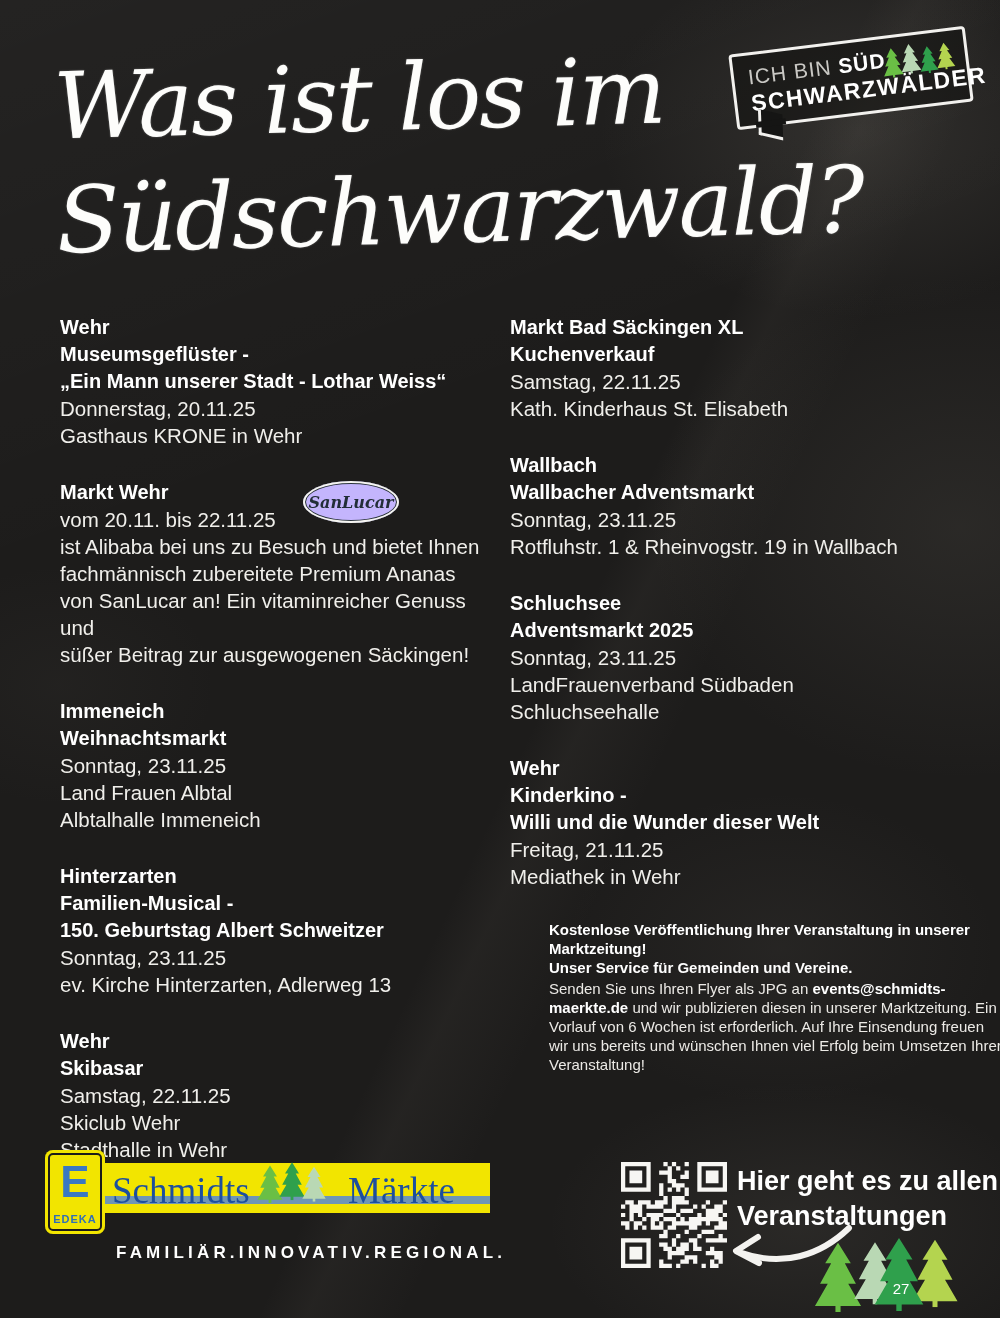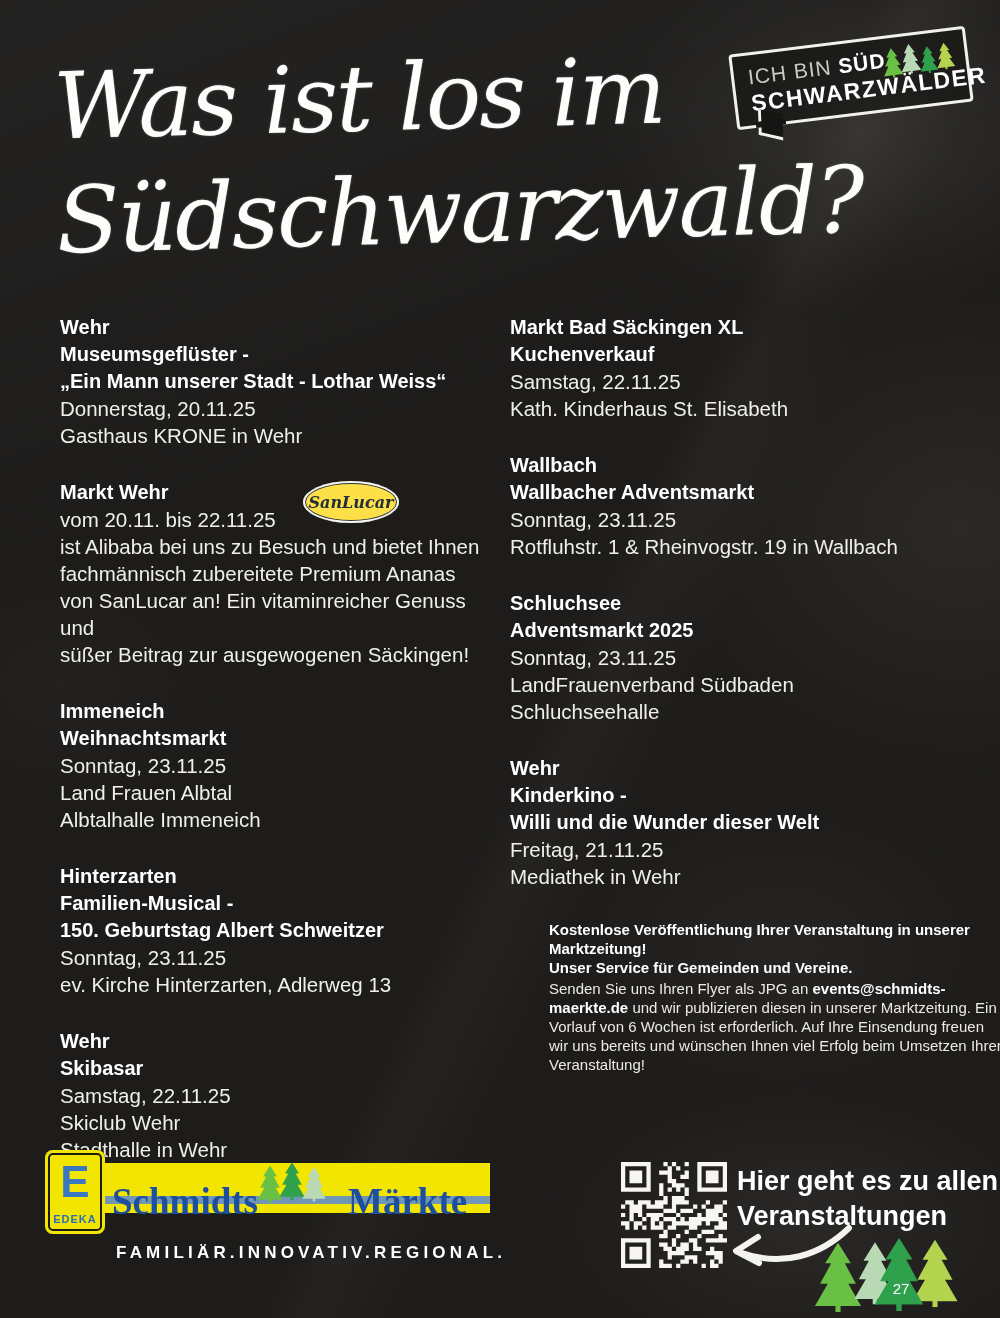--- a/index.html
+++ b/index.html
@@ -45,38 +45,38 @@
   }
   
   .col{position:absolute;top:314px;}
   .col-left{left:60px;width:435px;}
   .col-right{left:510px;width:458px;}
   .event{position:relative;margin-bottom:30px;}
   .event-title{font-weight:700;font-size:20px;line-height:27px;color:#ffffff;}
   .event-details{font-weight:400;font-size:20.5px;line-height:27px;color:#f0efeb;}
   .sanlucar{
     position:absolute;left:243px;top:2px;width:96px;height:42px;
-    background:#fde047;border-radius:50%/50%;
+    background:#c4b5fd;border-radius:50%/50%;
     display:flex;align-items:center;justify-content:center;
     box-shadow:inset 0 0 0 2px #f6f5f2, inset 0 0 0 3px #2a333c;
     color:#222e38;font-family:"DejaVu Serif",serif;font-style:italic;font-weight:700;font-size:16px;
   }
   
   .notice{margin-top:6px;width:458px;margin-left:39px;}
   .notice-bold{font-size:15px;font-weight:700;line-height:19px;color:#ffffff;}
   .notice-body{font-size:15px;font-weight:400;line-height:19px;color:#eceae6;margin-top:2px;}
   .notice-body b{font-weight:700;color:#ffffff;}
   
   .banner{
     position:absolute;left:46px;top:1163px;width:444px;height:50px;
     background:#f2e500;
   }
   .banner-stripe{position:absolute;left:0;bottom:9px;width:100%;height:8px;background:#6f96b5;}
   .brand-text{
-    position:absolute;top:17px;font-family:"Liberation Serif",serif;font-weight:700;
+    position:absolute;top:6px;font-family:"Liberation Serif",serif;font-weight:400;
     color:#1d4f9e;font-size:37px;z-index:2;
   }
   .brand-left{left:66px;}
   .brand-right{left:302px;}
   .banner-trees{position:absolute;left:210px;bottom:6px;z-index:1;}
   .edeka{
     position:absolute;left:45px;top:1150px;width:60px;height:84px;
     background:#f2e500;border-radius:8px;
     box-shadow:inset 0 0 0 3px #f2e500, inset 0 0 0 5px #1b1b1a;
     display:flex;flex-direction:column;align-items:center;justify-content:center;z-index:3;

